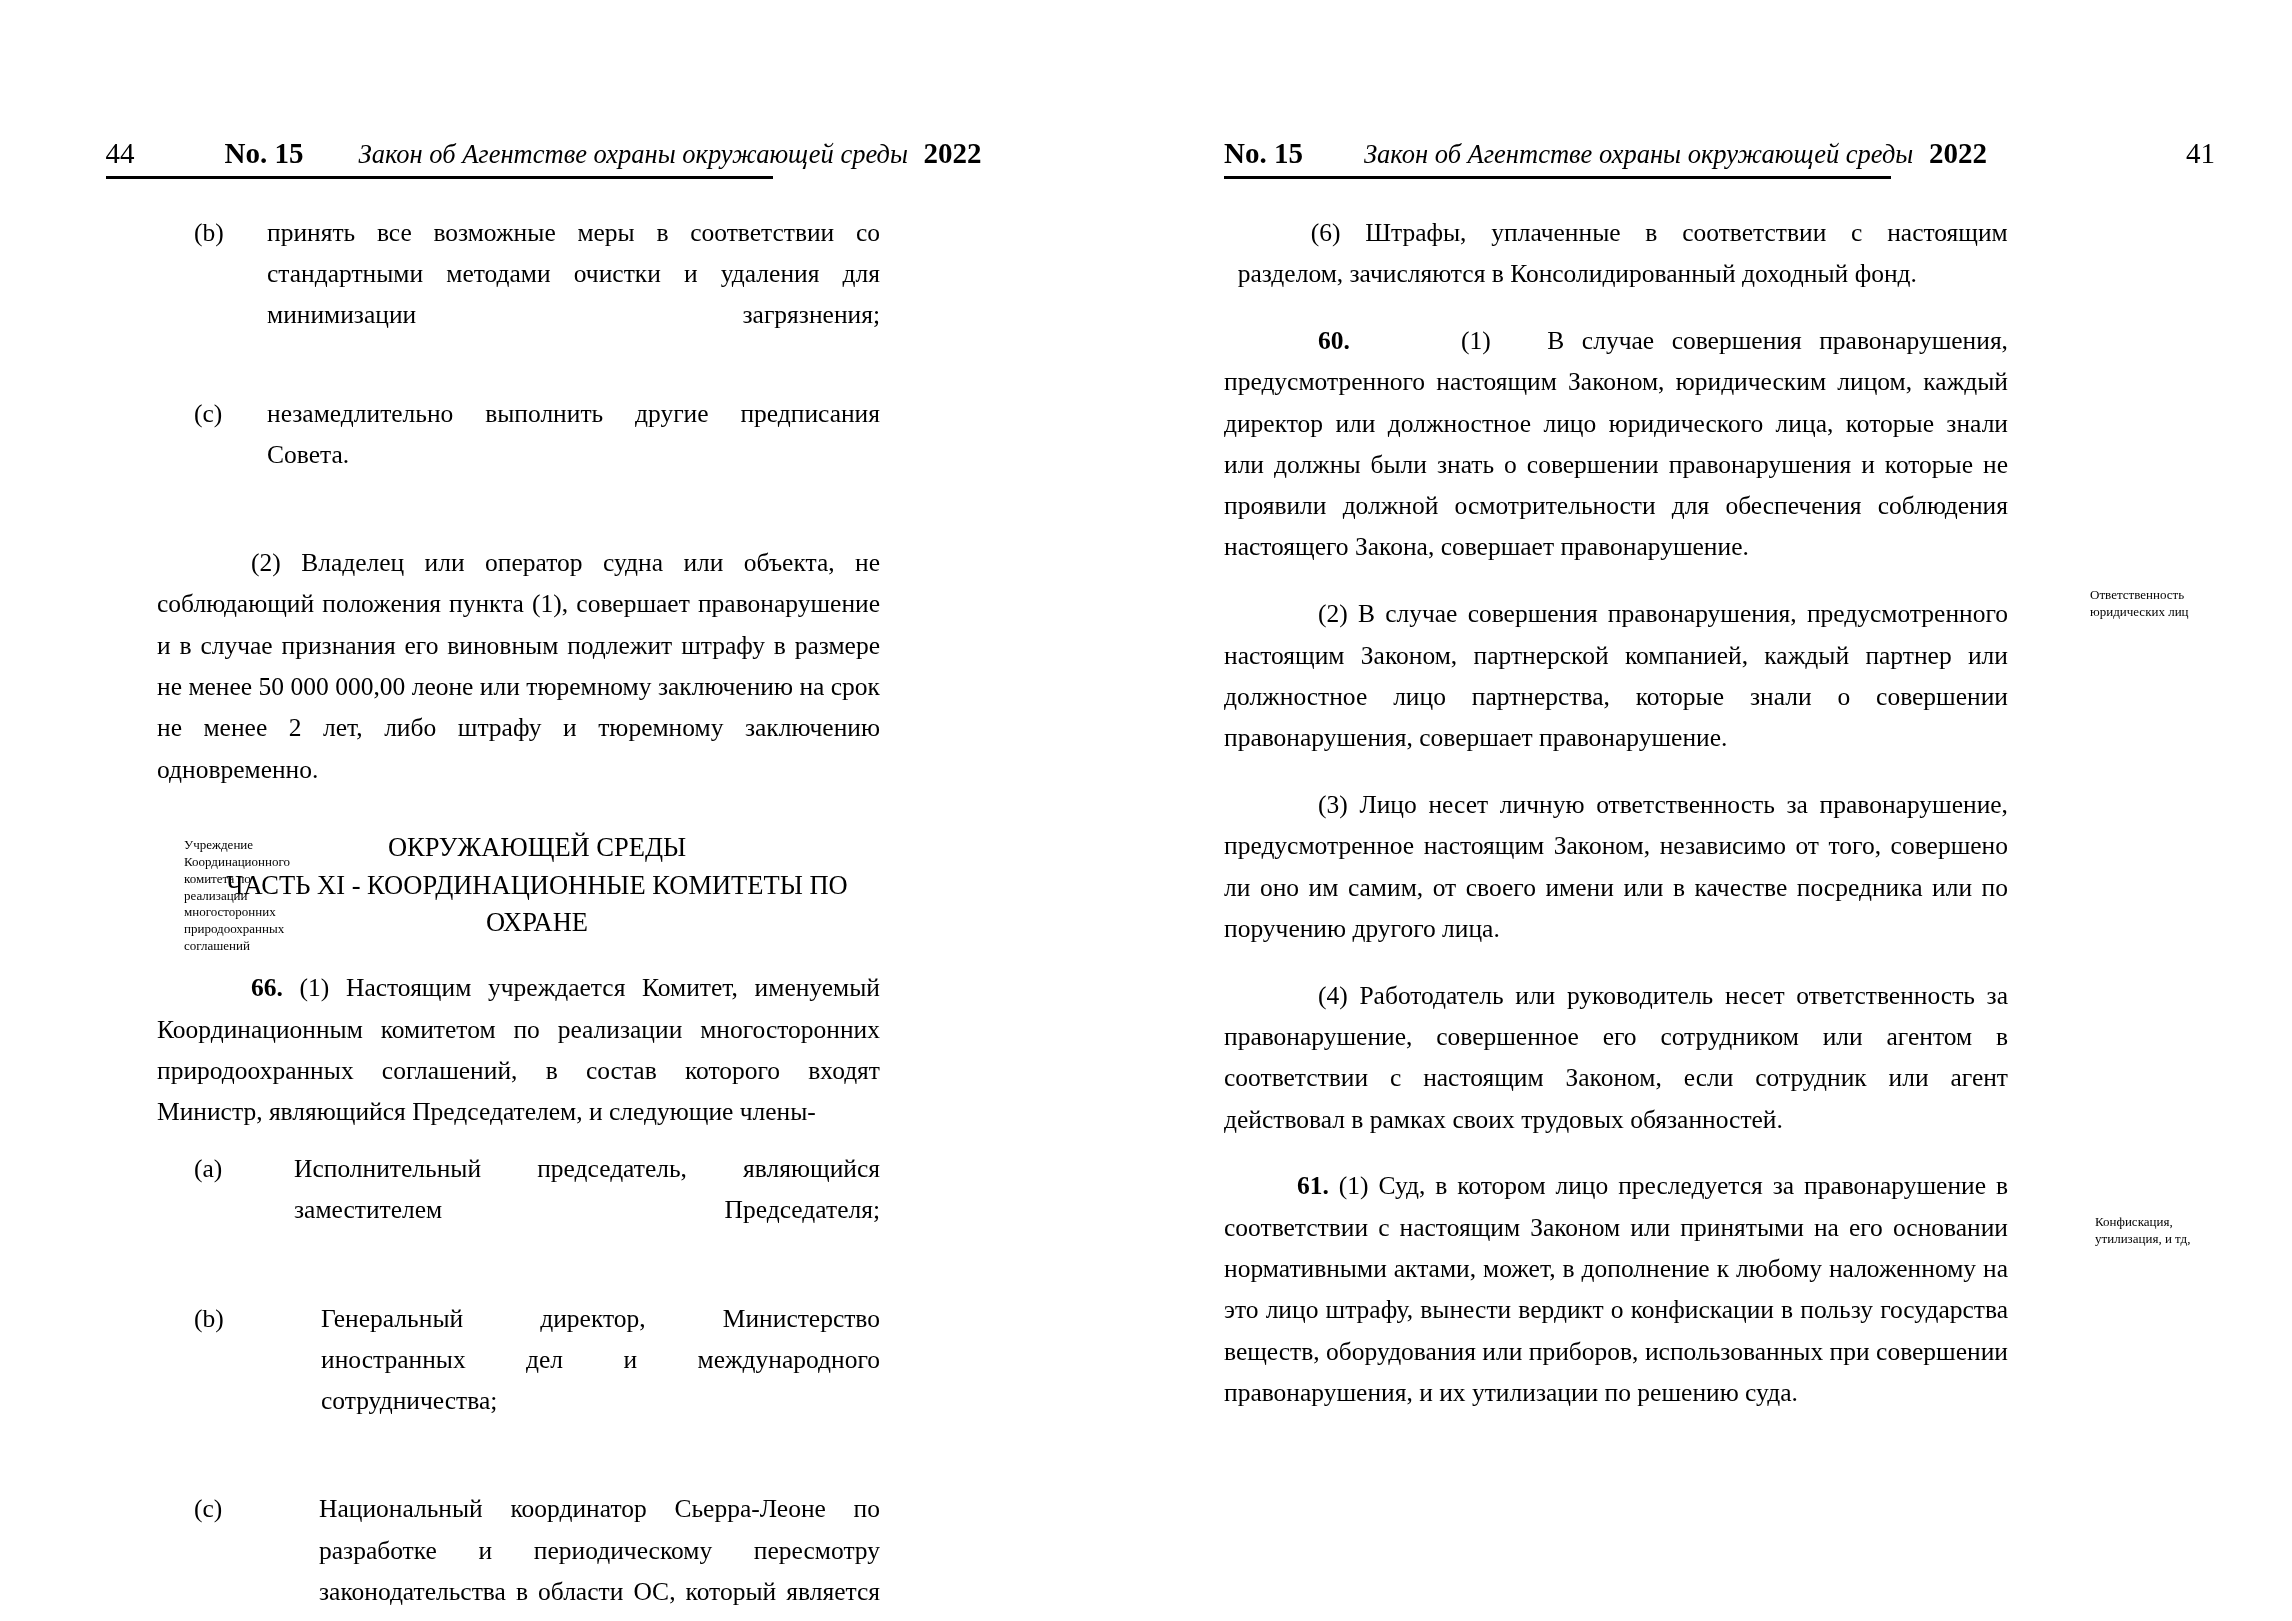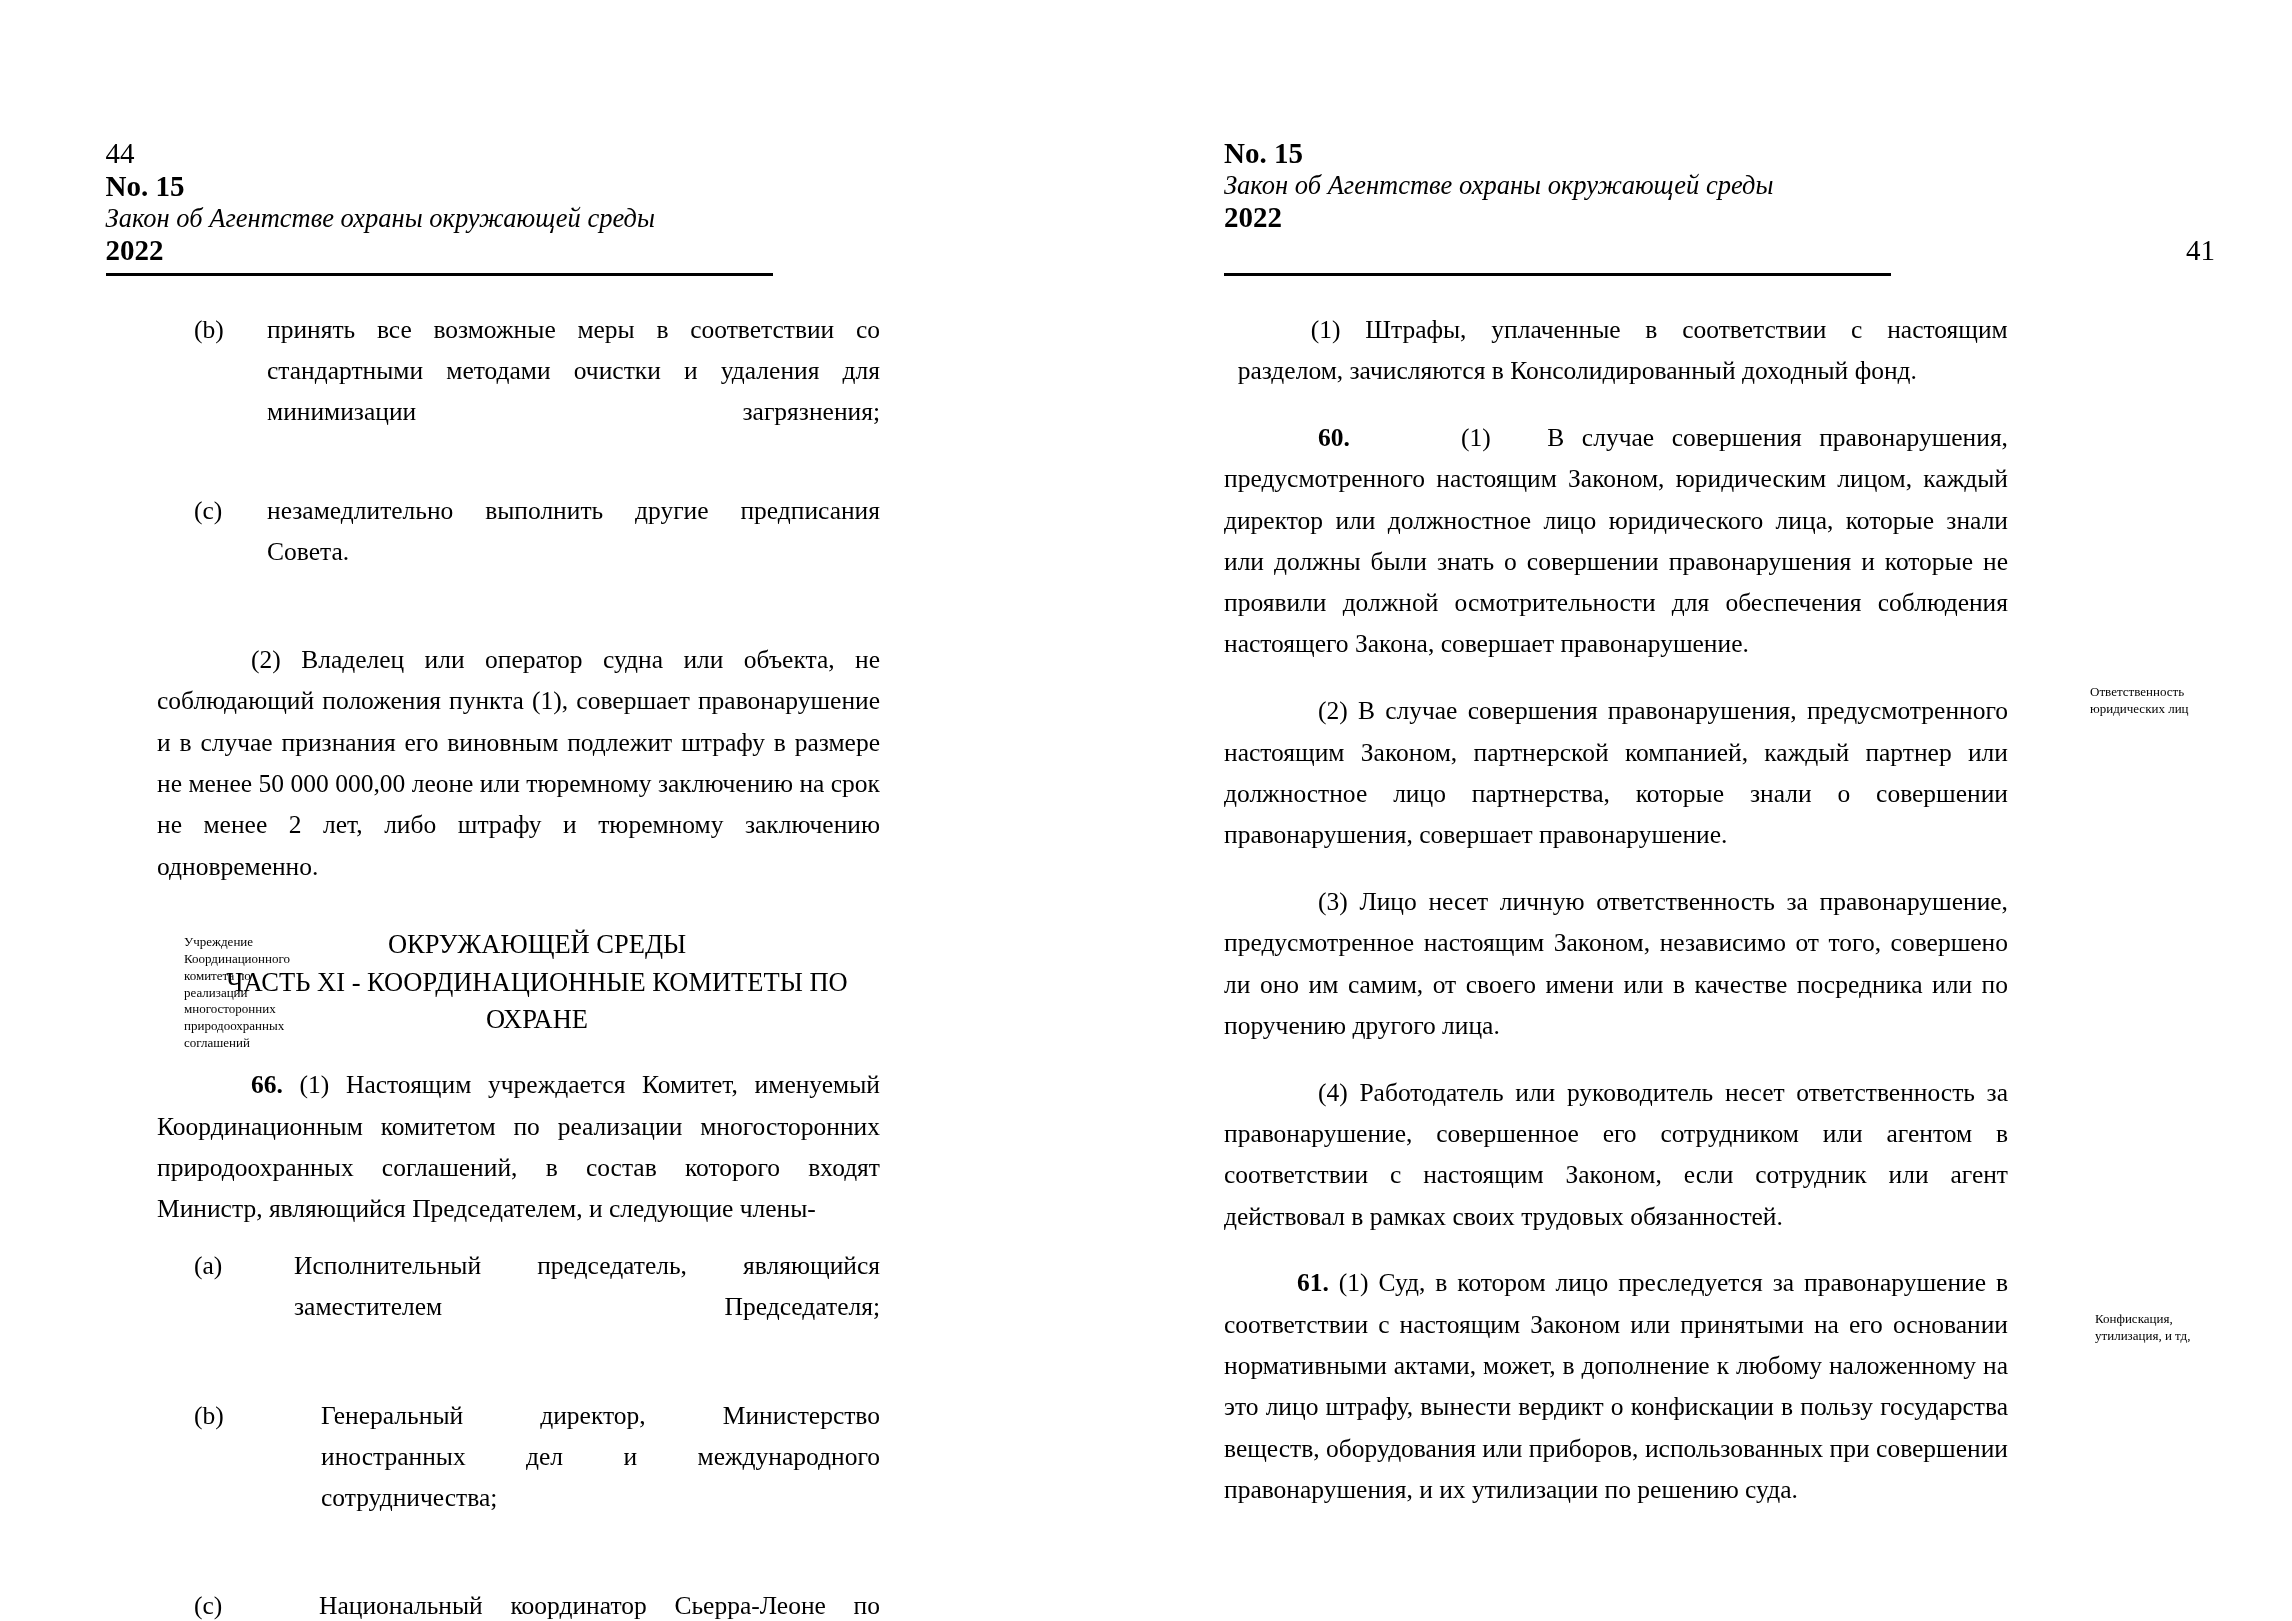--- a/index.html
+++ b/index.html
@@ -24,24 +24,23 @@
     position: relative;
     box-sizing: border-box;
     height: 1621px;
   }
   .page-left  { width: 1146px; padding: 137px 59px 39px 88px; }
   .page-right { width: 1147px; padding: 137px 78px 39px 78px; }
 
   
   .runhead {
     display: flex;
-    align-items: flex-start;
+    align-items: flex-end;
     font-size: 25.5px;
     white-space: nowrap;
-    flex-direction: column;
   }
   .runhead .folio {
     font-size: 29px;
     font-weight: normal;
   }
   .runhead .act-no {
     font-weight: bold;
     font-size: 29px;
   }
   .runhead .act-title {
@@ -225,21 +224,21 @@
       <span class="year">2022</span>
       <span class="folio">41</span>
     </div>
     <hr class="rule rule-right">
 
     <div class="body">
 
       <div class="marginal marg-right-1">Ответственность юридических лиц</div>
       <div class="marginal marg-right-2">Конфискация, утилизация, и тд,</div>
 
-      <p class="r-blk-in ind-1">(1) Штрафы, уплаченные в соответствии с настоящим разделом, зачисляются в Консолидированный доходный фонд.</p>
+      <p class="r-blk-in ind-1">(6) Штрафы, уплаченные в соответствии с настоящим разделом, зачисляются в Консолидированный доходный фонд.</p>
 
       <p class="r-blk p-gap ind-2">
         <span class="num-run">60.</span>
         <span style="display:inline-block;width:76px"></span>
         <span>(1)</span>
         <span style="display:inline-block;width:21.6px"></span>
         <span>В случае совершения правонарушения, предусмотренного настоящим Законом, юридическим лицом, каждый директор или должностное лицо юридического лица, которые знали или должны были знать о совершении правонарушения и которые не проявили должной осмотрительности для обеспечения соблюдения настоящего Закона, совершает правонарушение.</span>
       </p>
 
       <p class="r-blk p-gap ind-2">(2) В случае совершения правонарушения, предусмотренного настоящим Законом, партнерской компанией, каждый партнер или должностное лицо партнерства, которые знали о совершении правонарушения, совершает правонарушение.</p>

